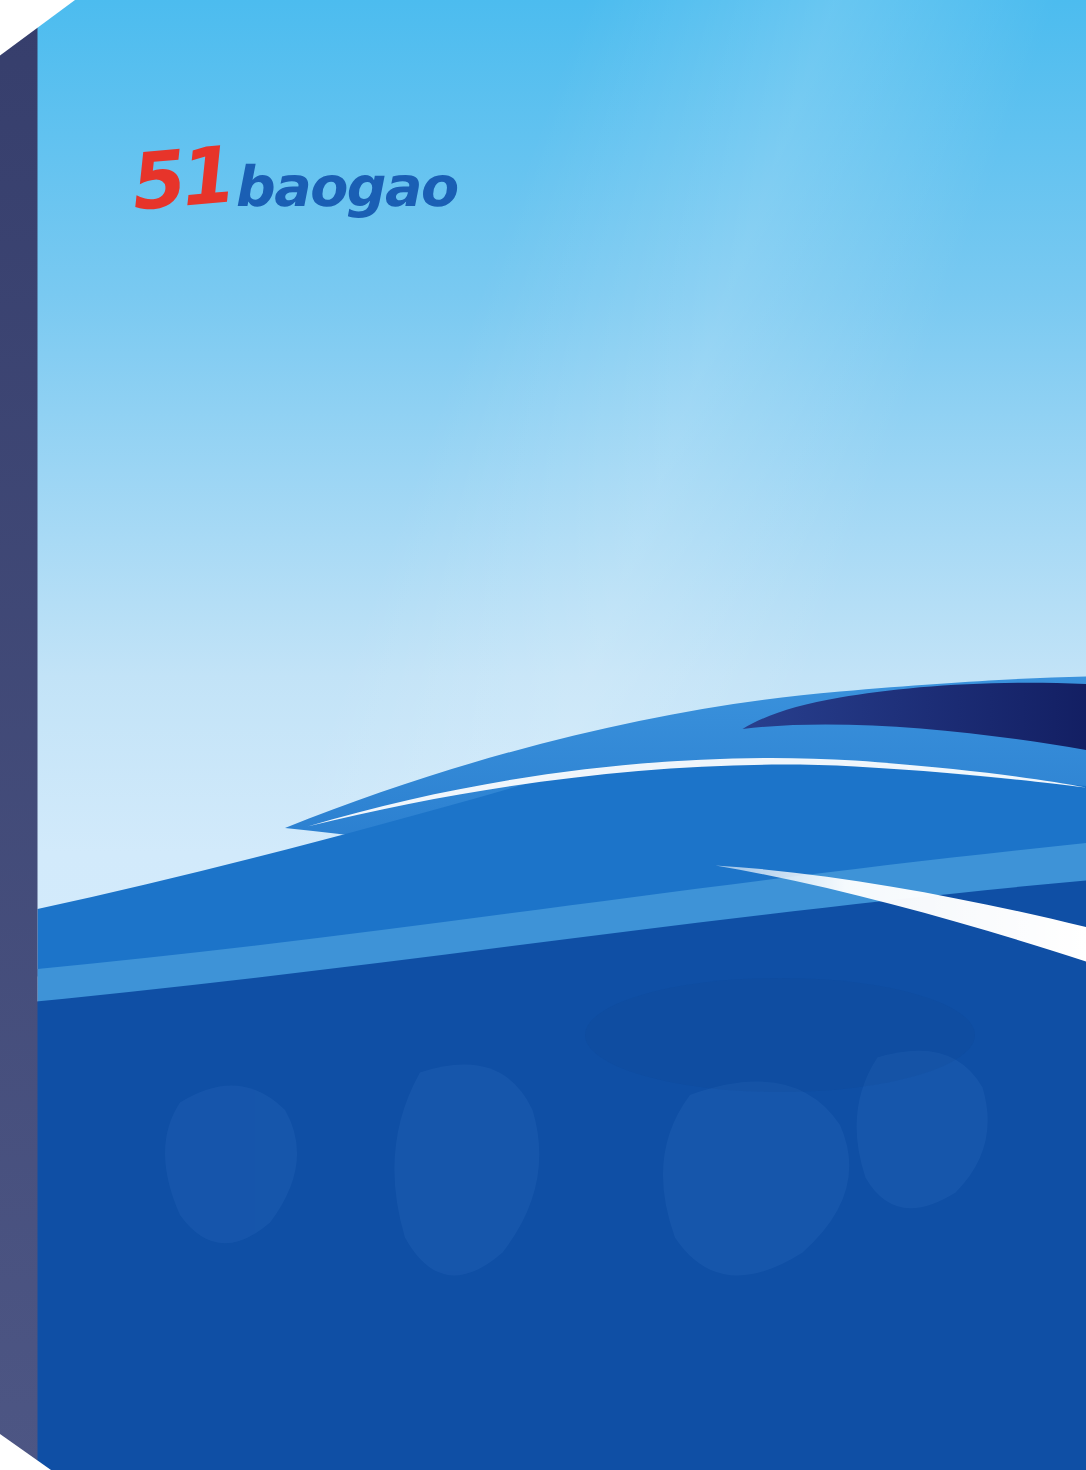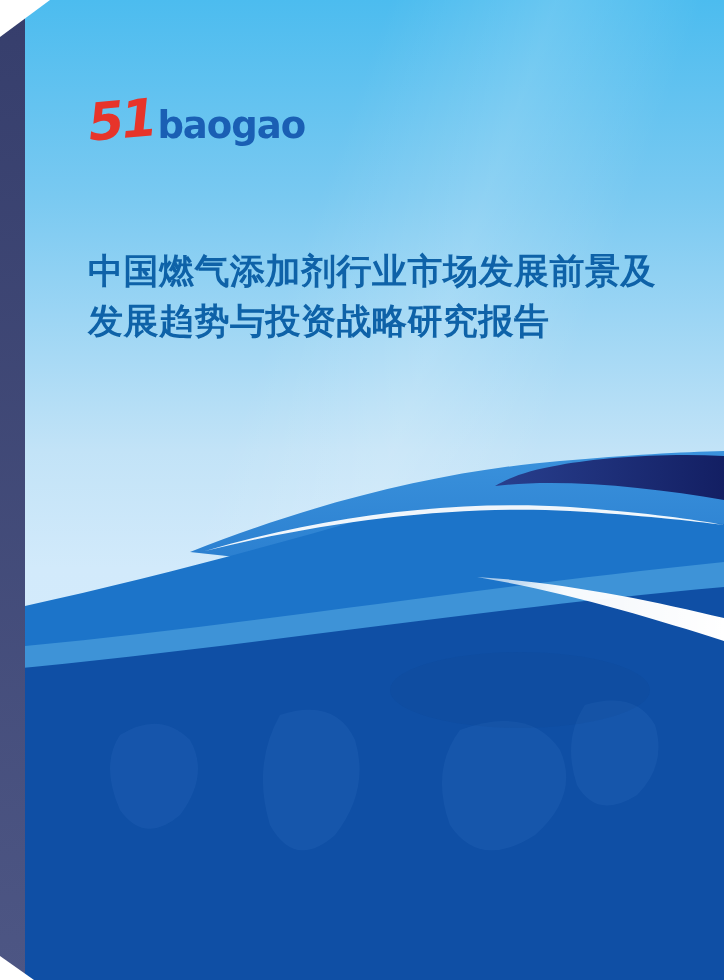--- a/index.html
+++ b/index.html
@@ -26,21 +26,21 @@
   }
   svg.waves { position: absolute; left: 0; top: 0; width: 724px; height: 980px; display: block; }
   .logo { position: absolute; left: 88px; top: 90px; z-index: 3; }
   .logo-row { display: flex; align-items: baseline; }
   .logo-mark {
     font-size: 52px; font-weight: bold; font-style: italic;
     color: #e7342a; letter-spacing: -3px;
     transform: rotate(-5deg); display: inline-block; margin-right: 3px;
   }
   .logo-name {
-    font-size: 37px; font-weight: bold; color: #1a5fb4; letter-spacing: -1px;
+    font-size: 37px; font-weight: bold; color: #1a5fb4; letter-spacing: -1px; font-style: italic;
   }
   .logo-tagline {
     margin: 3px 0 0 55px;
     font-size: 15px; font-weight: bold; color: #2e72c3; letter-spacing: 2px;
     text-shadow: 0 1px 0 rgba(255,255,255,0.35);
   }
   .title {
     position: absolute; left: 88px; top: 246px; z-index: 3;
     font-size: 35px; line-height: 50px; font-weight: bold;
     color: #0e62a8; letter-spacing: 0.5px; white-space: nowrap;
@@ -106,18 +106,14 @@
     <polygon points="0,956 34,980 0,980" fill="#ffffff"></polygon>
   </svg>
 
   <div class="logo">
     <div class="logo-row">
       <span class="logo-mark">51</span>
       <span class="logo-name">baogao</span>
     </div>
   </div>
 
-  <div class="title">
-    <div>中国燃气添加剂行业市场发展前景及</div>
-    <div>发展趋势与投资战略研究报告</div>
-  </div>
 
 </div>
 
 </body></html>

